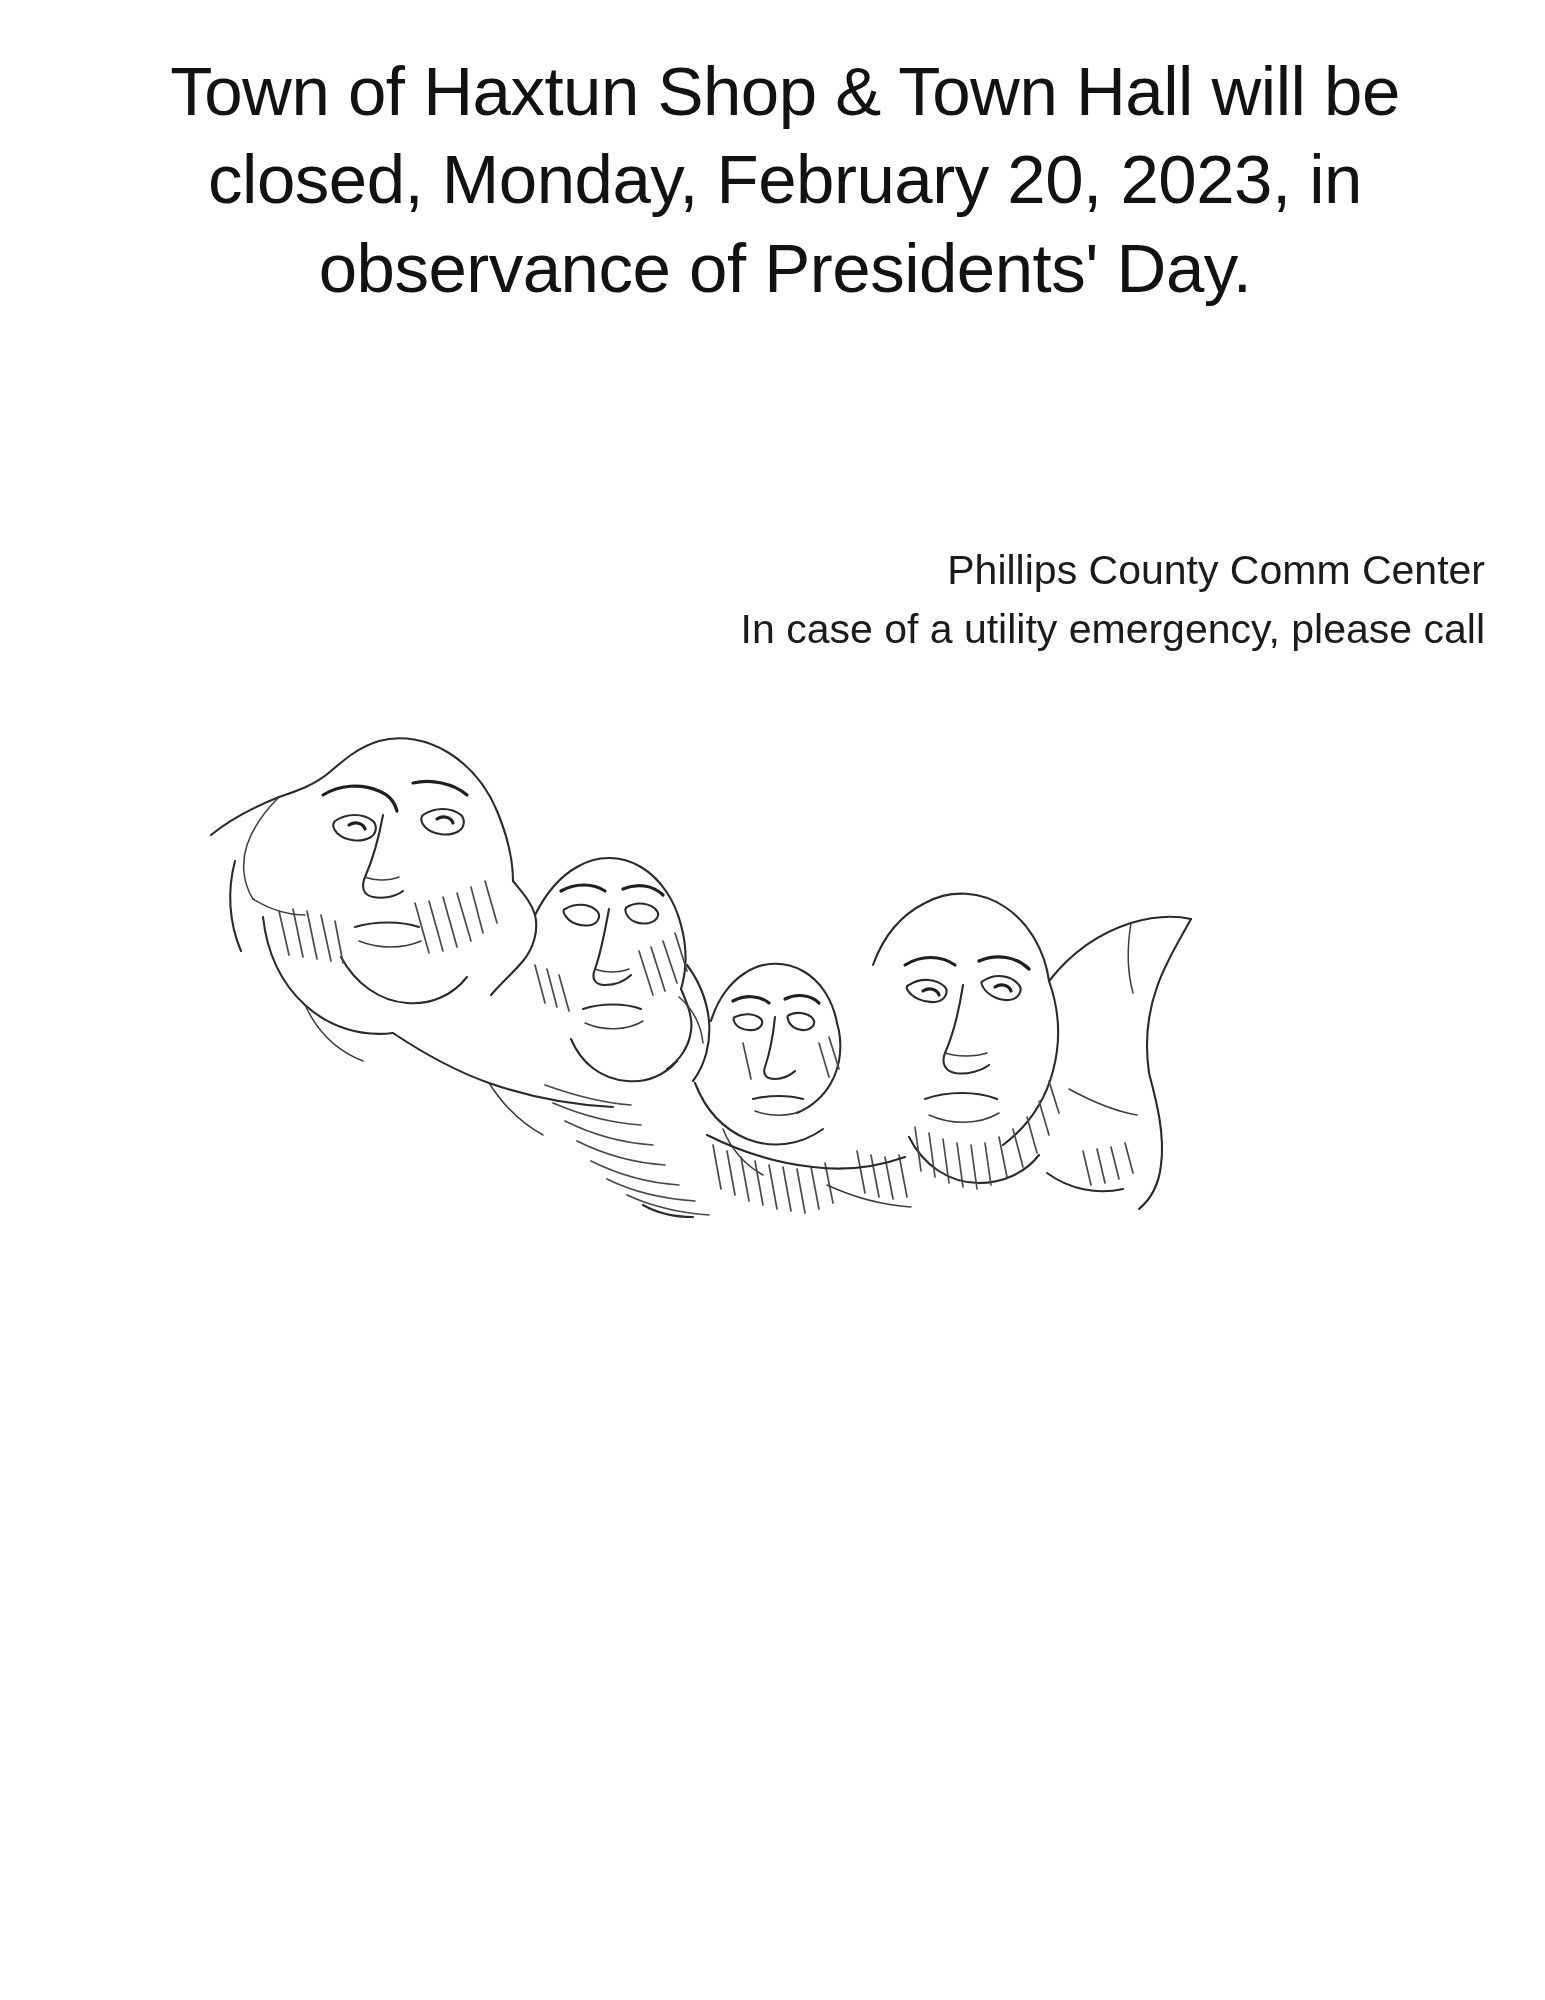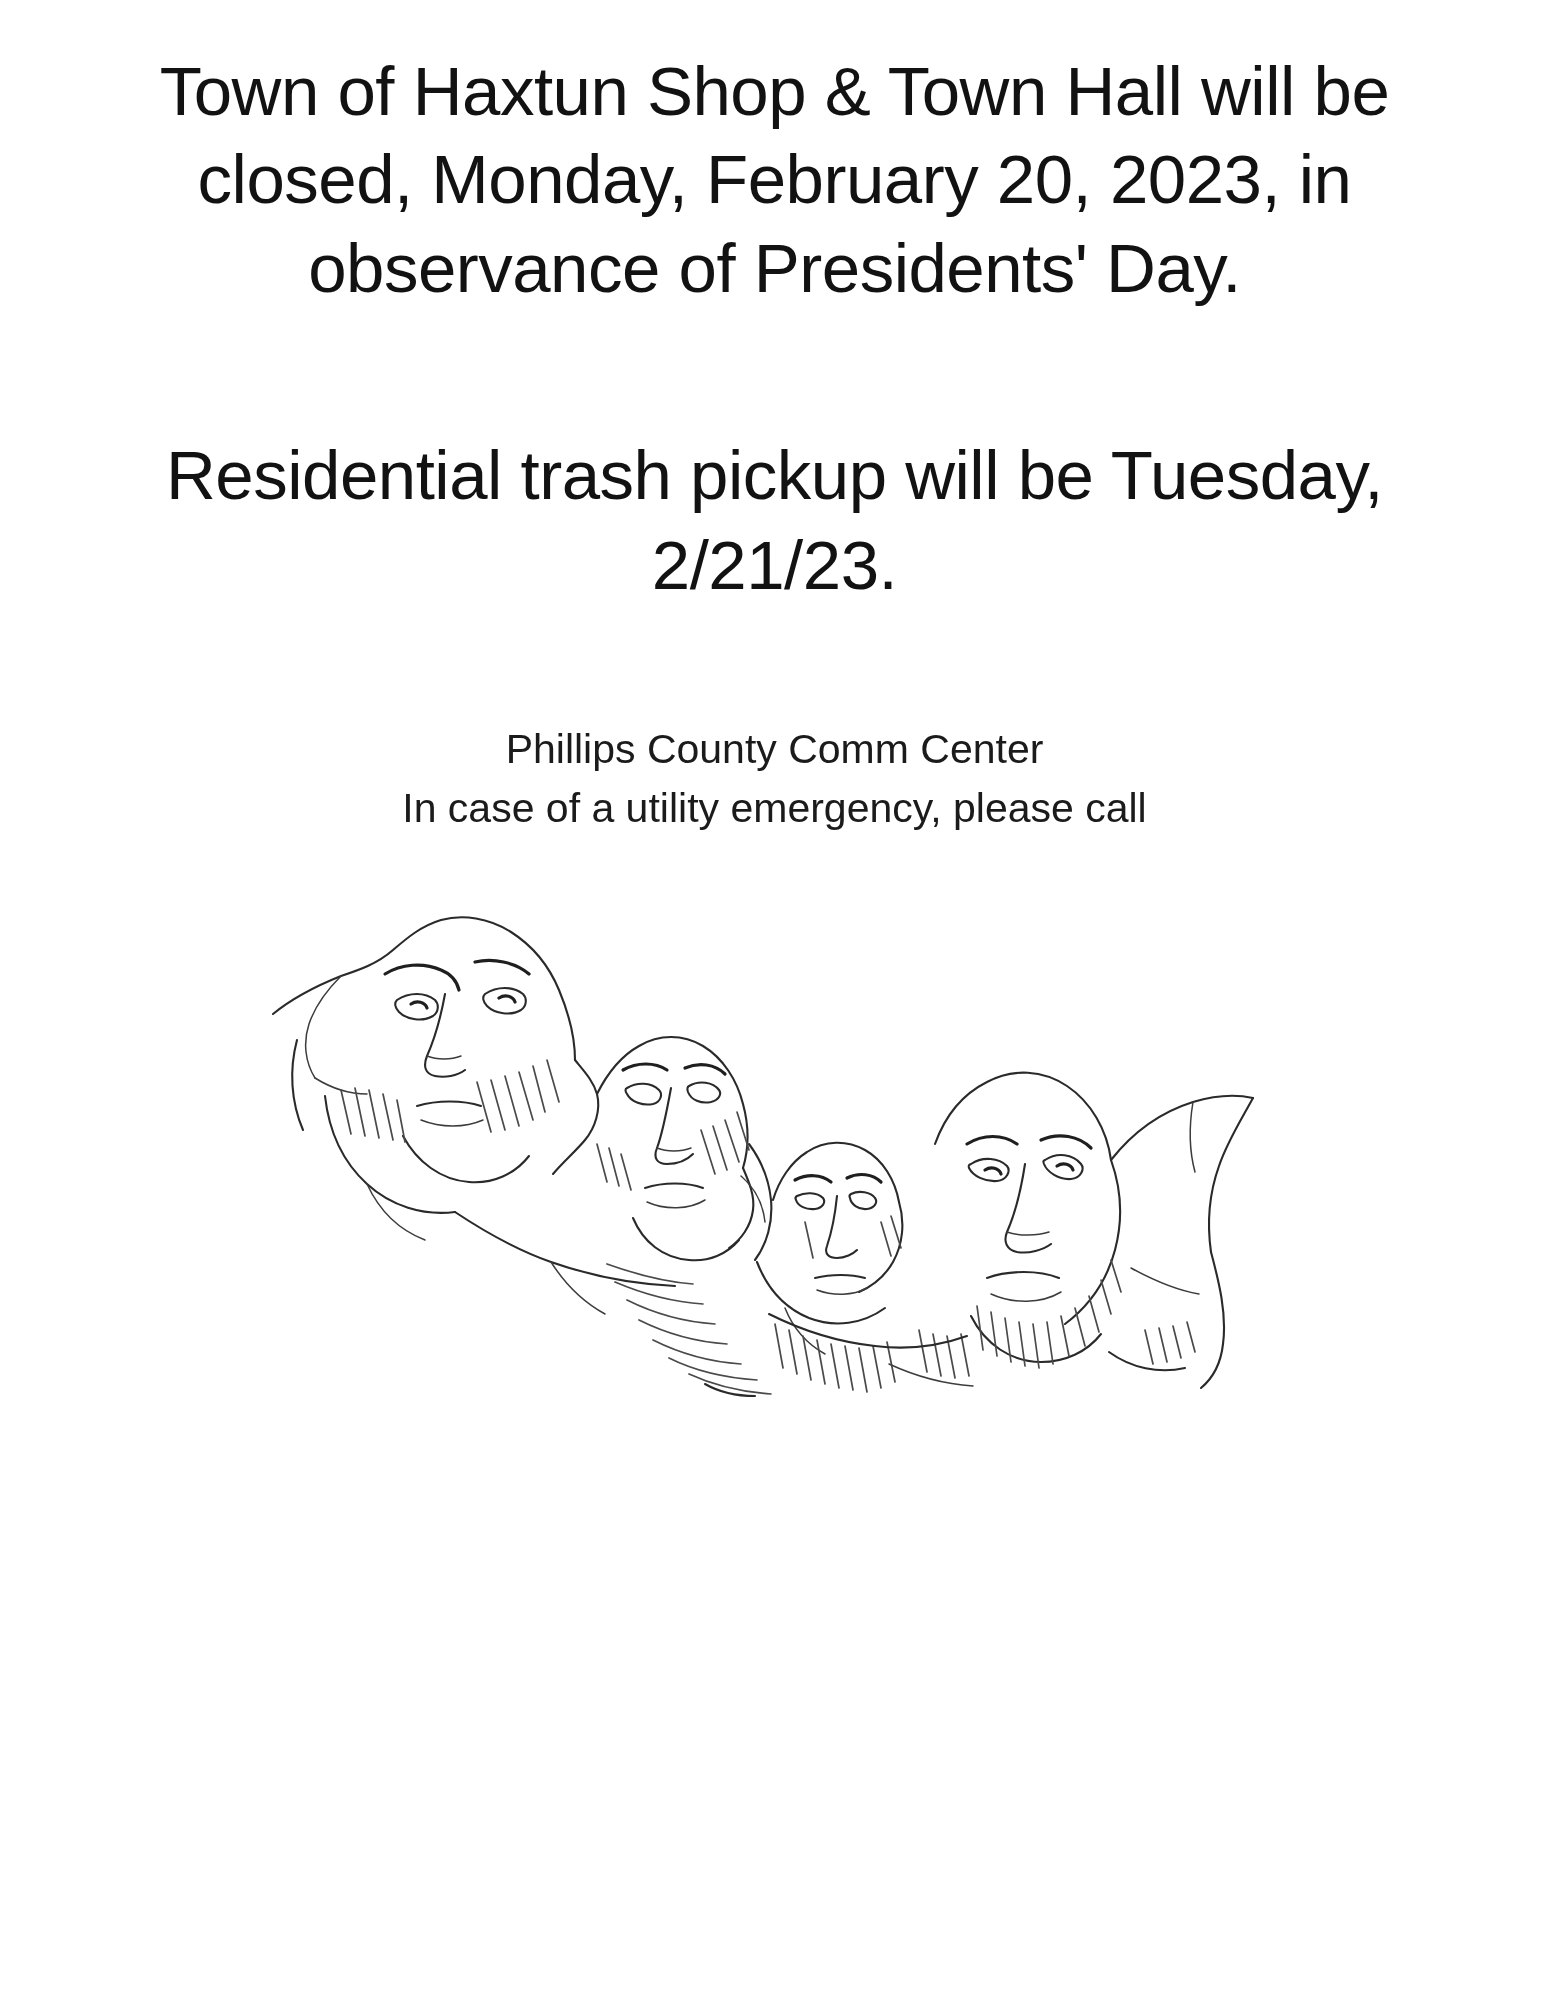--- a/index.html
+++ b/index.html
@@ -15,21 +15,21 @@
     overflow: hidden;
     position: relative;
   }
   .flyer {
     width: 1545px;
     height: 2000px;
     box-sizing: border-box;
     padding: 48px 60px 0 64px;
     display: flex;
     flex-direction: column;
-    align-items: center;
+    align-items: flex-end;
   }
   .headline {
     font-size: 69px;
     line-height: 1.28;
     font-weight: 400;
     text-align: center;
     letter-spacing: -0.5px;
     max-width: 1400px;
     margin: 0;
     color: #121212;
@@ -93,21 +93,20 @@
 </style>
 </head>
 <body>
 
 <div class="flyer">
 
   <p class="headline">Town of Haxtun Shop &amp; Town Hall will be closed, Monday, February 20, 2023, in observance of Presidents' Day.</p>
 
   <div class="gap-1"></div>
 
-  <p class="subhead">Residential trash pickup will be Tuesday, 2/21/23.</p>
 
   <div class="gap-2"></div>
 
   <p class="note">Phillips County Comm Center</p>
   <p class="note">In case of a utility emergency, please call</p>
 
   <div class="art-wrap">
     <svg class="art" width="1260" height="560" viewBox="0 0 1260 560" aria-hidden="true">
 
       <path class="sketch" d="M128 170 C 150 152, 176 140, 196 132 C 214 126, 232 120, 248 106

